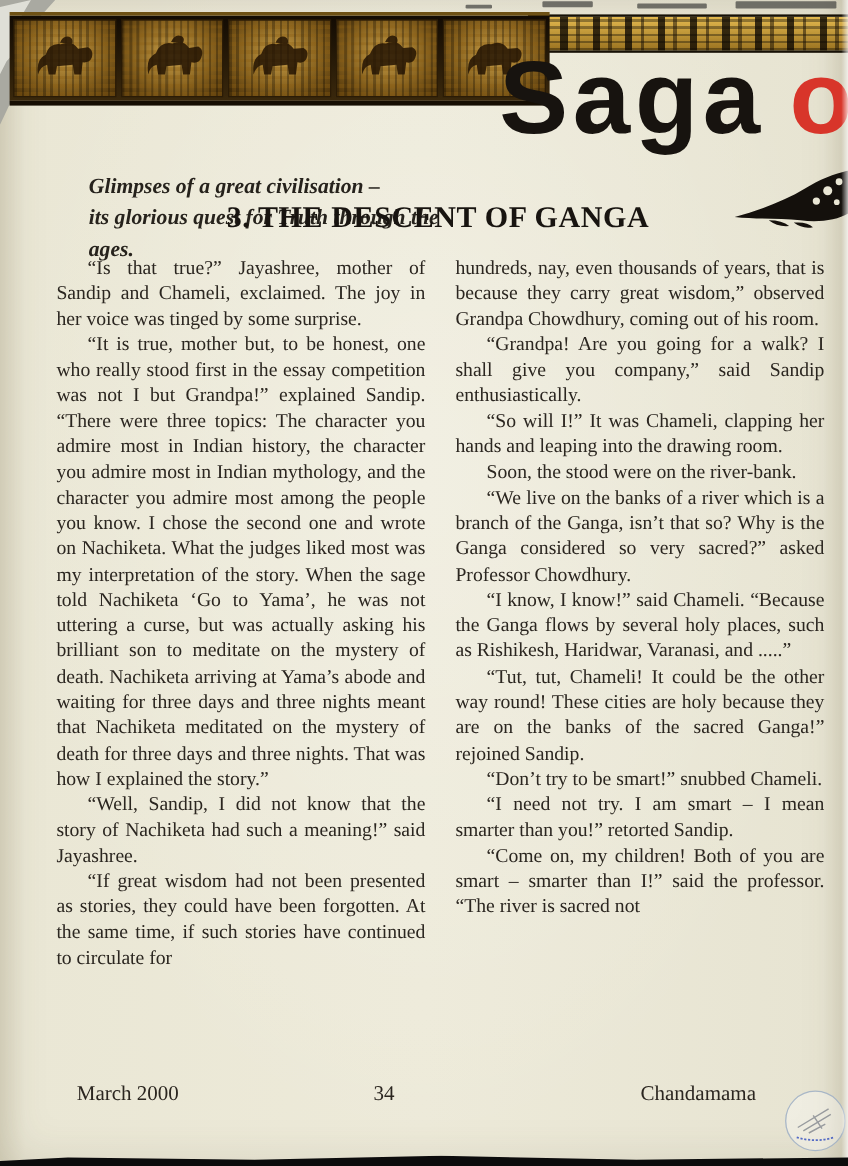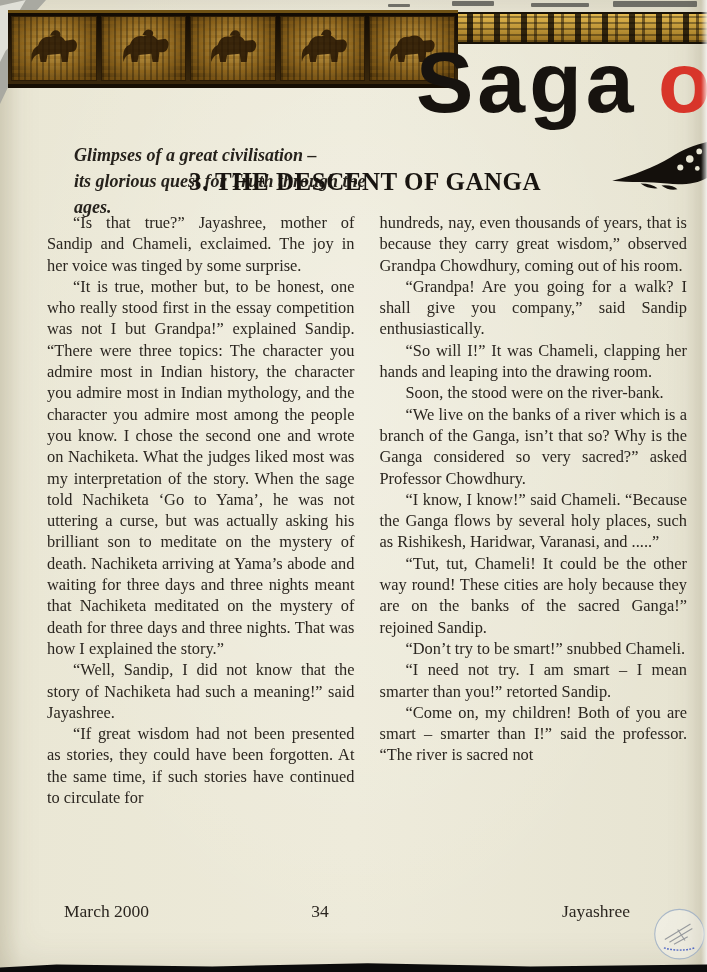--- a/index.html
+++ b/index.html
@@ -161,21 +161,21 @@
       <p>“Tut, tut, Chameli! It could be the other way round! These cities are holy because they are on the banks of the sacred Ganga!” rejoined Sandip.</p>
       <p>“Don’t try to be smart!” snubbed Chameli.</p>
       <p>“I need not try.  I am smart – I mean smarter than you!” retorted Sandip.</p>
       <p>“Come on, my children! Both of you are smart – smarter than I!” said the professor.  “The river is sacred not</p>
     </div>
   </div>
 
   <div class="footer">
     <span class="issue">March 2000</span>
     <span class="pageno">34</span>
-    <span class="mag">Jayashree</span>
+    <span class="mag">Chandamama</span>
   </div>
 
   <svg class="stamp" viewBox="0 0 60 62">
     <circle cx="30" cy="30" r="27" fill="rgba(255,255,255,.4)" stroke="#9fb0c6" stroke-width="1.2"></circle>
     <path d="M14,36 L42,19 M19,39 L44,24 M24,41 L39,33 M28,25 L36,37" stroke="#8b8f96" stroke-width="1.3" fill="none"></path>
     <path d="M13,45 Q30,50 47,45" stroke="#3a56c4" stroke-width="1.6" fill="none" stroke-dasharray="2 1.5"></path>
   </svg>
 
   <div class="right-edge"></div>
   <div class="scan-bottom"></div>

